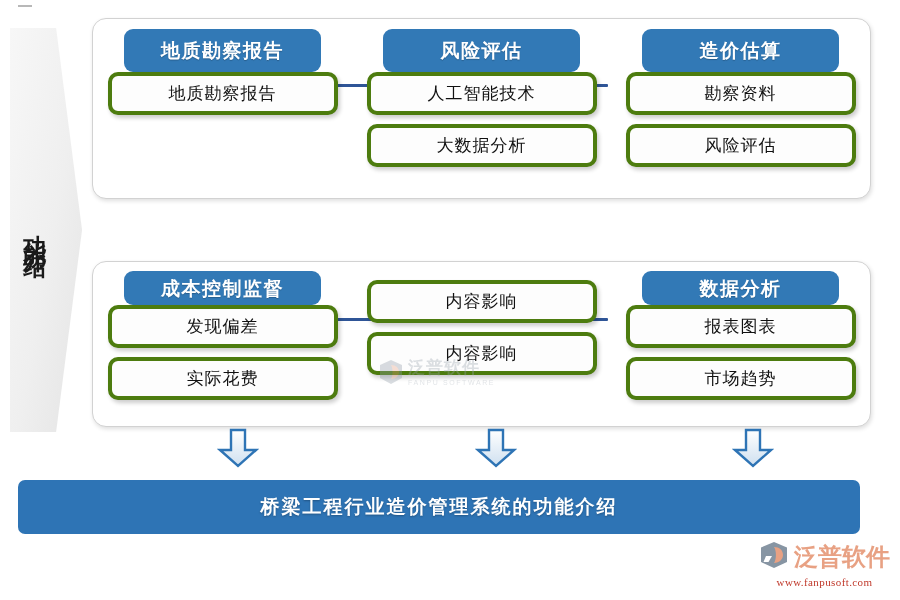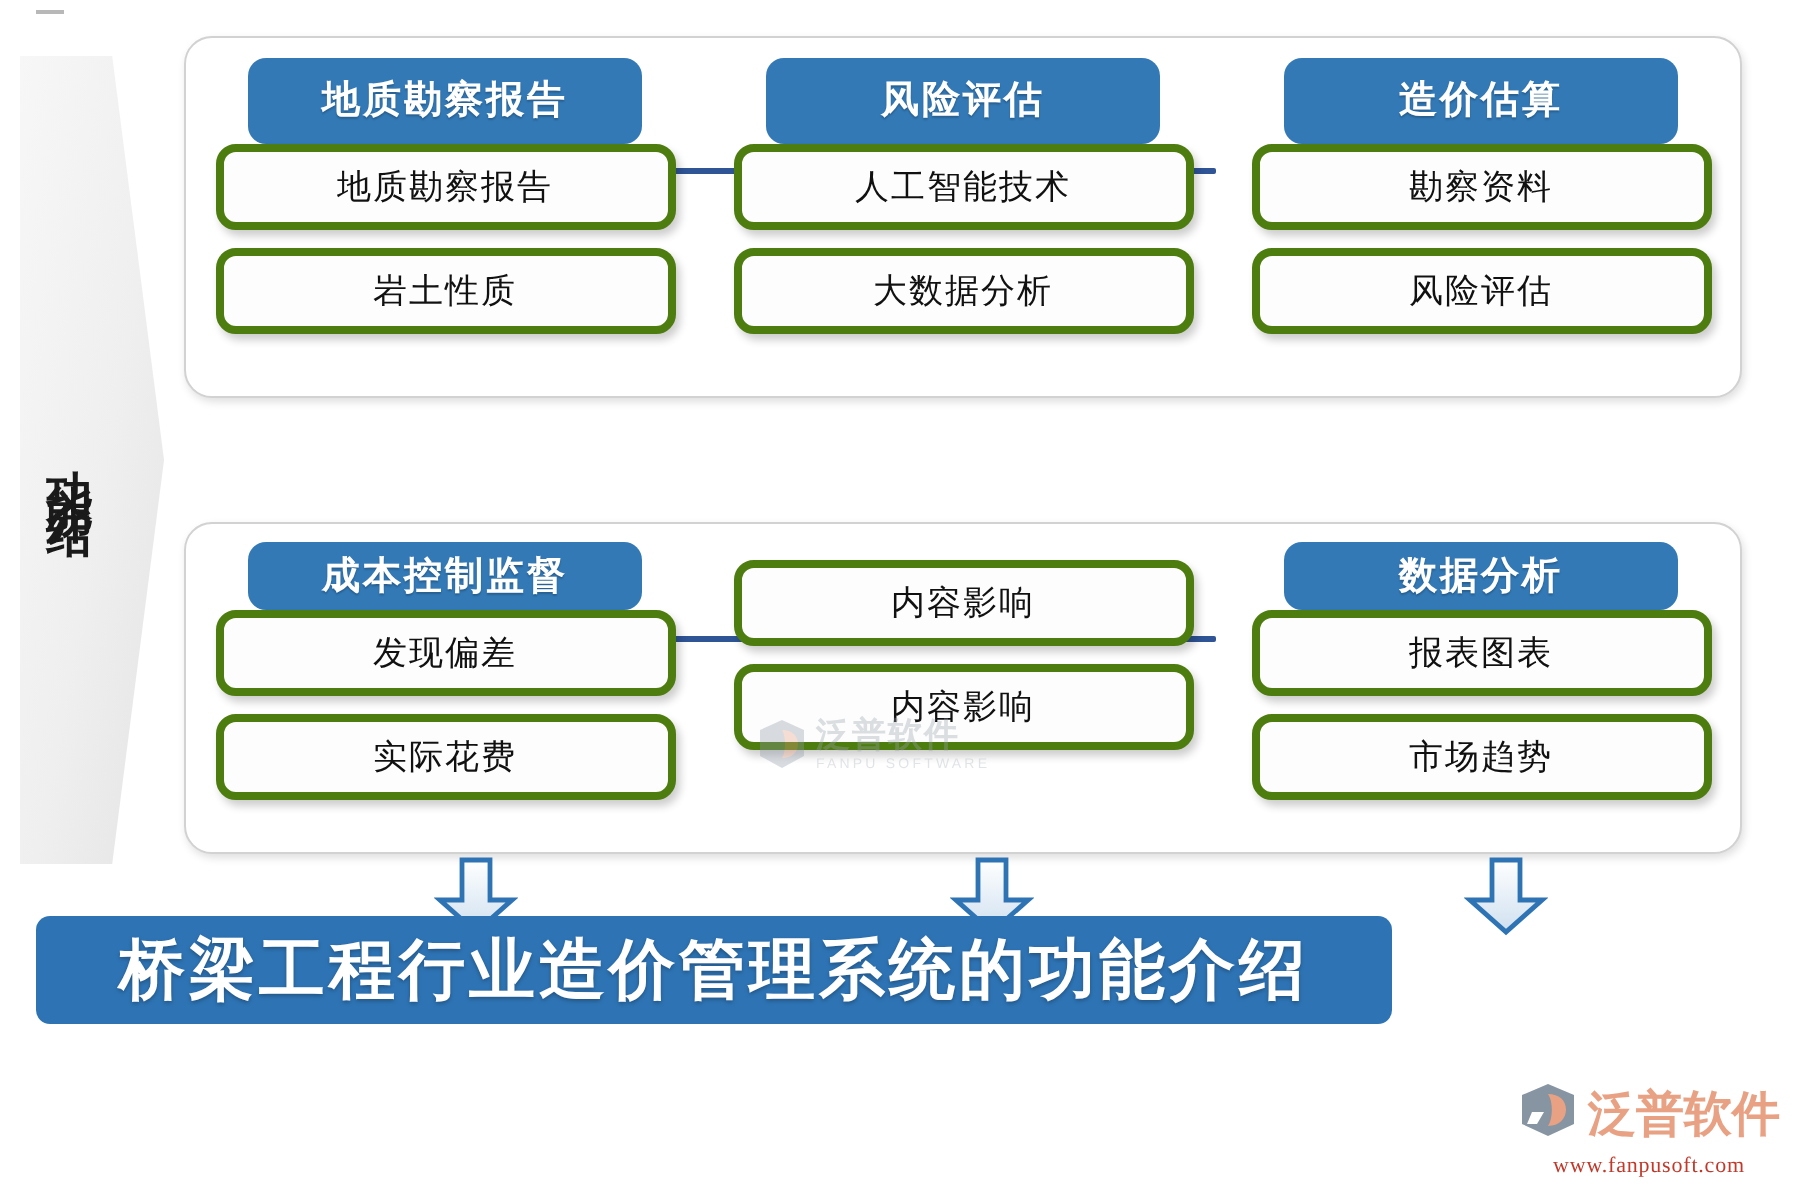--- a/index.html
+++ b/index.html
@@ -164,30 +164,30 @@
     top: 428px;
   }
   #arrow-1 { left: 217px; }
   #arrow-2 { left: 475px; }
   #arrow-3 { left: 732px; }
 
   
   #bottom-banner {
     position: absolute;
     left: 18px;
-    top: 458px;
-    width: 678px;
+    top: 480px;
+    width: 842px;
     height: 54px;
     background: #2e74b5;
     border-radius: 7px;
     display: flex;
     align-items: center;
     justify-content: center;
     color: #ffffff;
-    font-size: 33px;
+    font-size: 19px;
     font-weight: 700;
     letter-spacing: 2px;
     text-shadow: 0 1px 2px rgba(0,0,0,0.28);
     font-family: "Liberation Serif", "DejaVu Serif", serif;
   }
 
   
   #logo {
     position: absolute;
     left: 757px;
@@ -234,21 +234,20 @@
   <div class="left-banner-label">
     <span>功能介绍</span>
   </div>
 
   <div class="panel" id="panel-top">
     <div class="divider"></div>
     <div class="cols">
       <div class="col">
         <div class="chip">地质勘察报告</div>
         <div class="item">地质勘察报告</div>
-        <div class="item">岩土性质</div>
       </div>
       <div class="col">
         <div class="chip">风险评估</div>
         <div class="item">人工智能技术</div>
         <div class="item">大数据分析</div>
       </div>
       <div class="col">
         <div class="chip">造价估算</div>
         <div class="item">勘察资料</div>
         <div class="item">风险评估</div>

